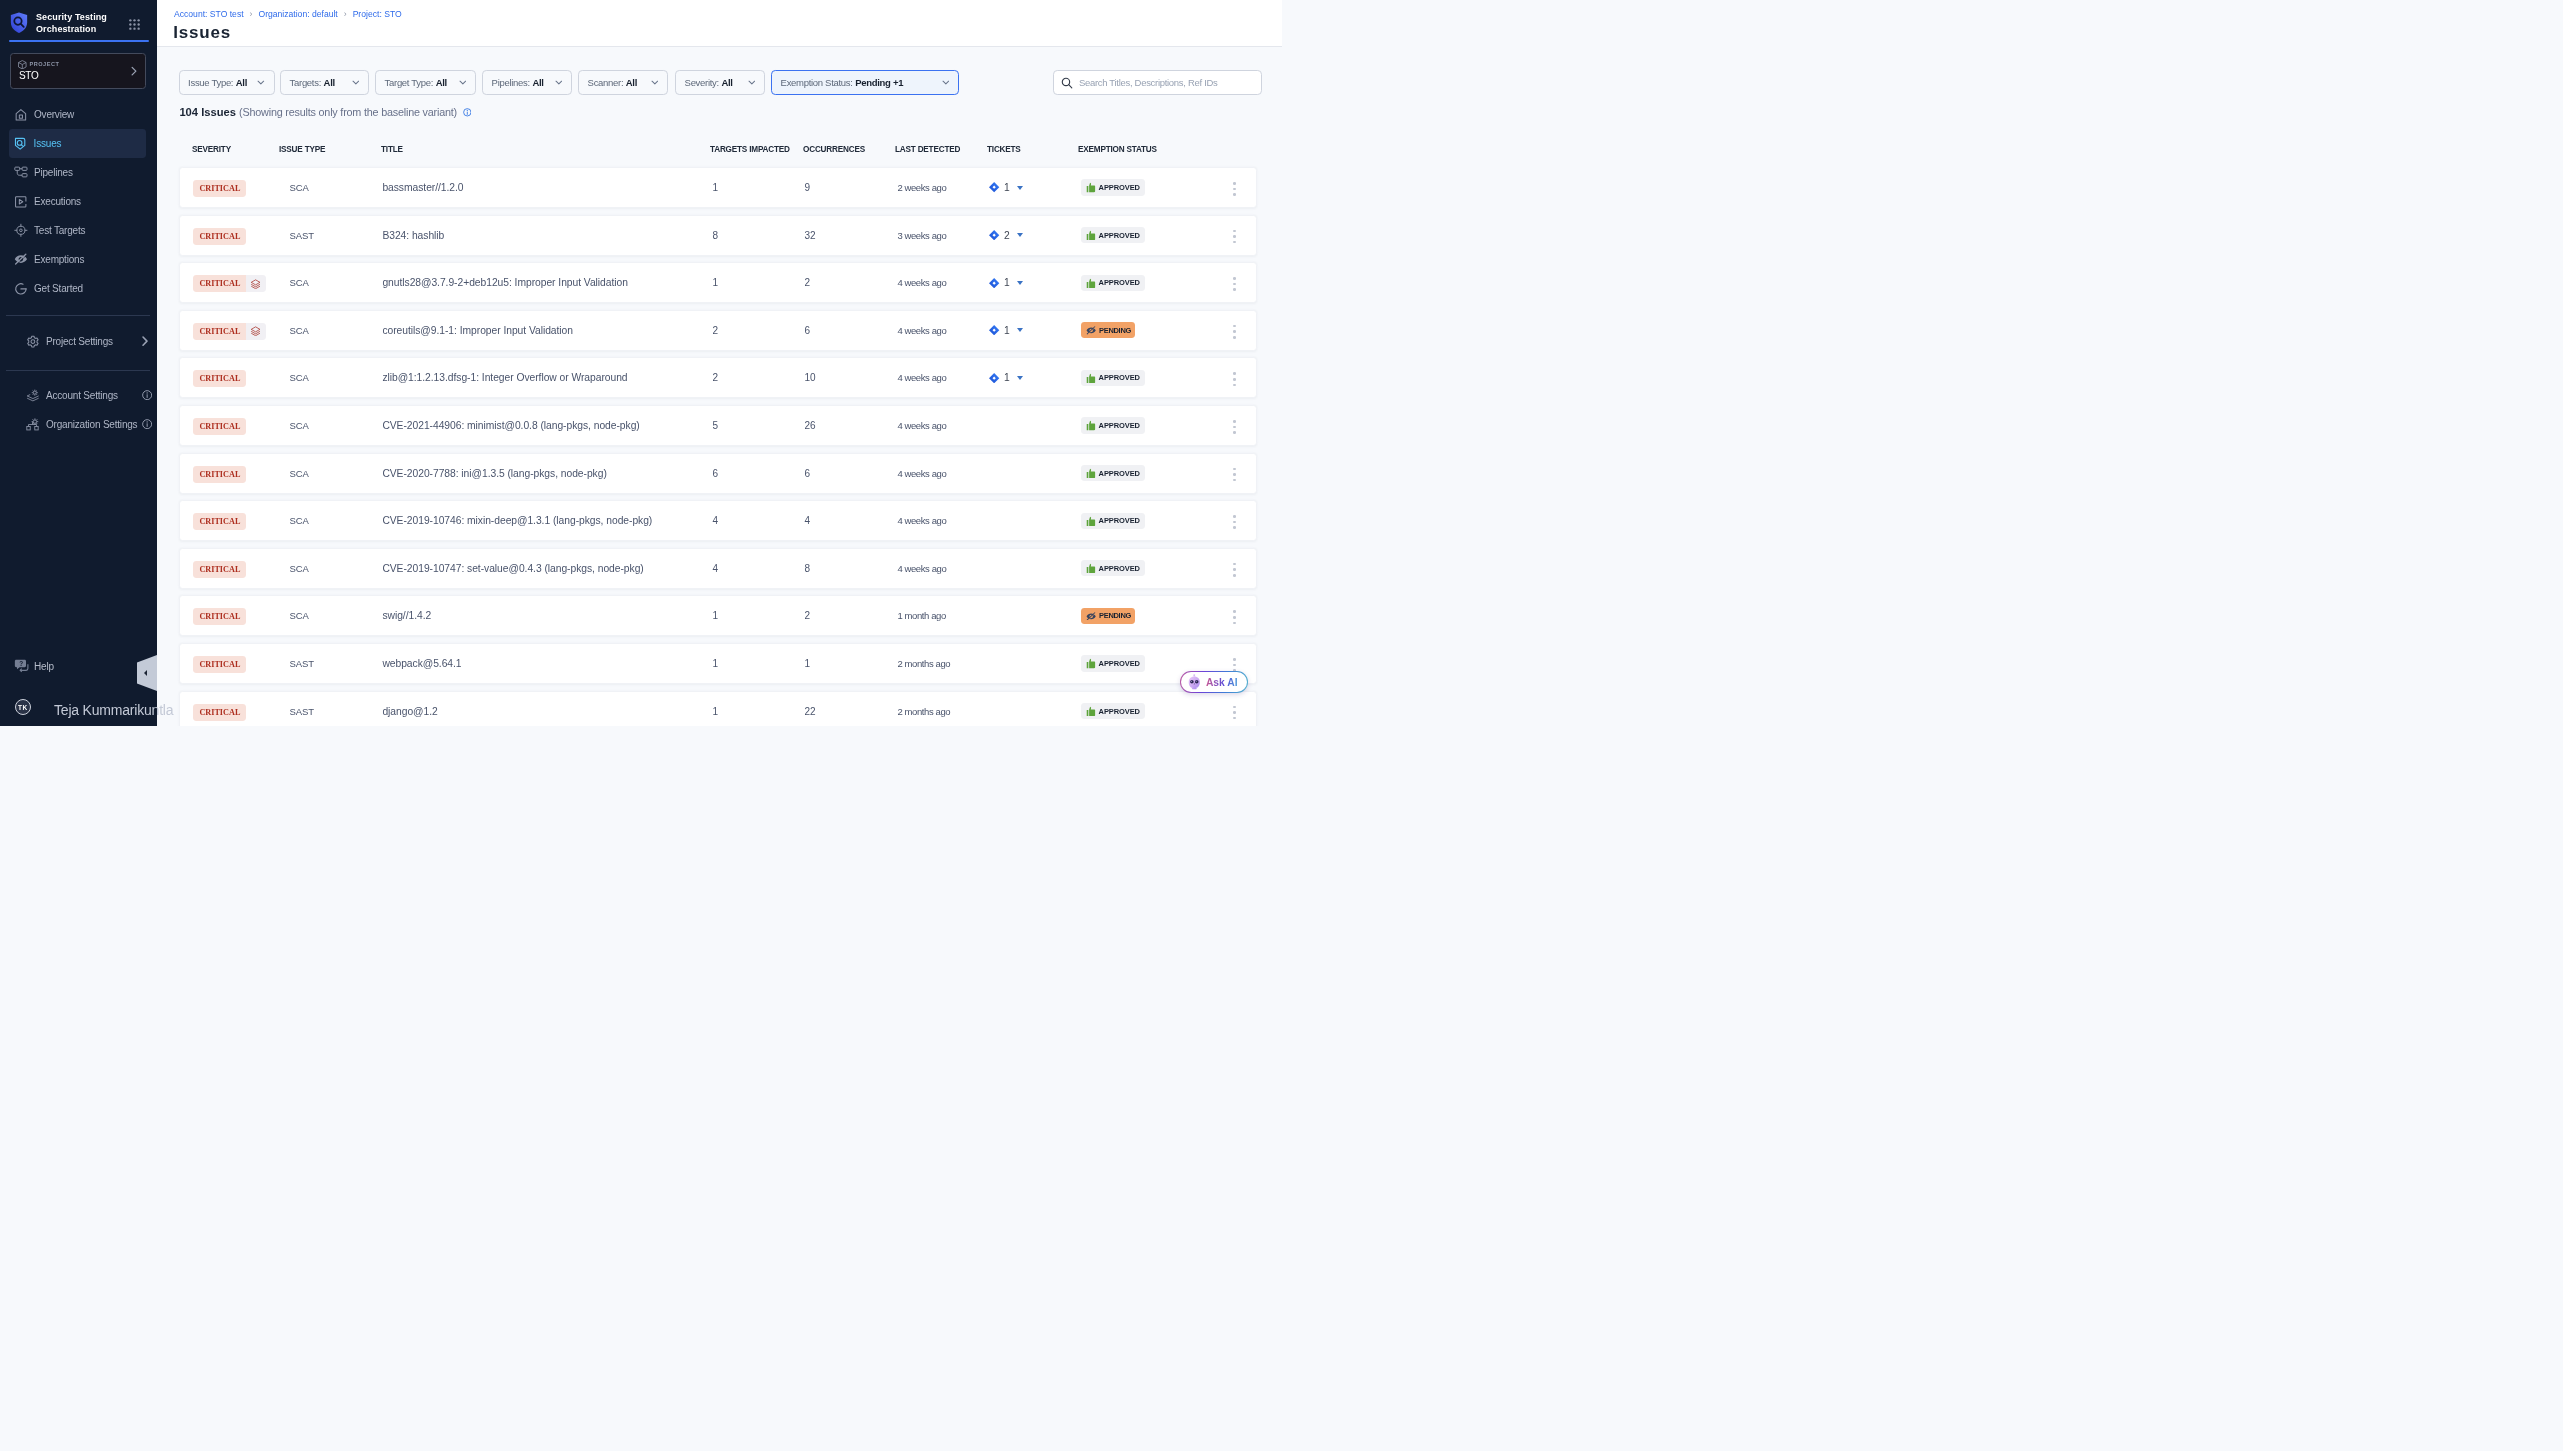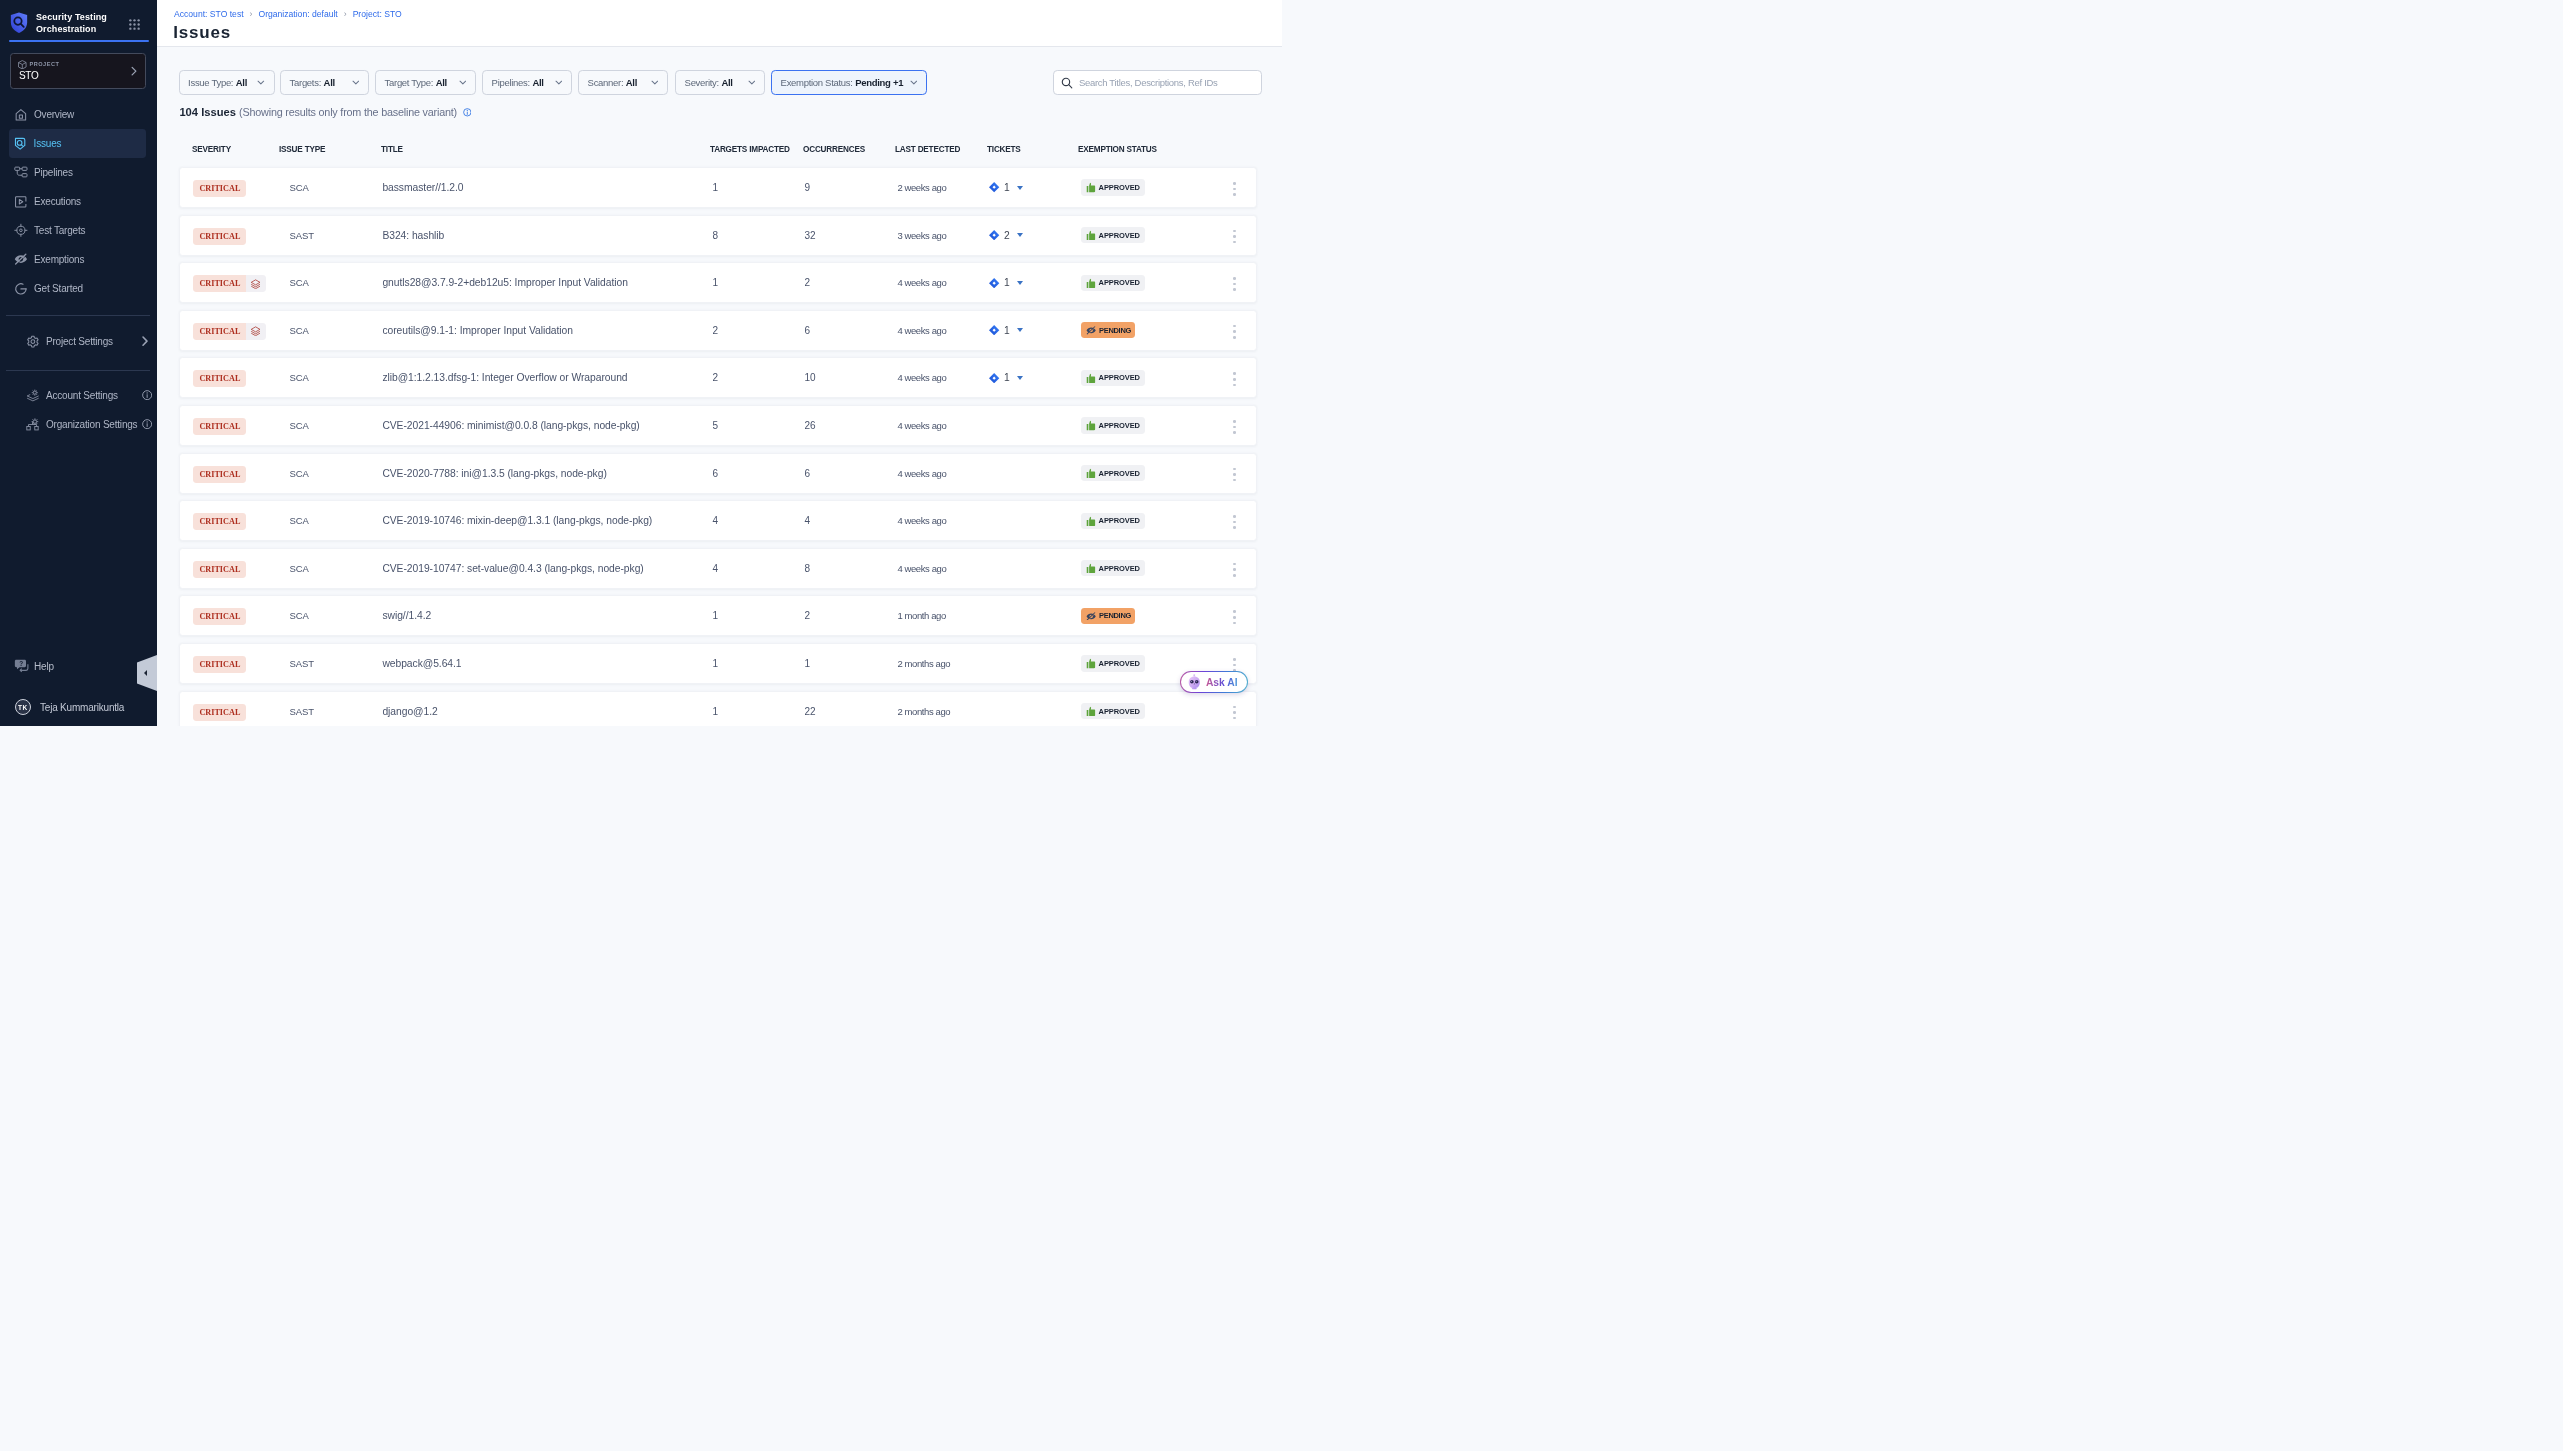--- a/index.html
+++ b/index.html
@@ -26,21 +26,21 @@
 .nitem.active .nic { left:5.2px; }
 .nitem.active .ntxt { left:25px; color:#56c2f4; }
 .sdiv { position:absolute; left:6px; width:144px; height:0.9px; background:#2c3850; }
 .srow { position:absolute; left:12px; width:100%; height:28px; }
 .srow .nic { position:absolute; left:13.8px; top:7.3px; width:13.8px; height:13.8px; }
 .srow .ntxt { position:absolute; left:34px; top:7.7px; font-size:10px; letter-spacing:-0.2px; color:#afb6c6; white-space:nowrap; }
 .srow .rtic { position:absolute; left:130px; top:8.2px; }
 .helpic { position:absolute; left:14px; top:659px; }
 .helptxt { position:absolute; left:34px; top:661px; font-size:10px; letter-spacing:-0.2px; color:#b6bcca; }
 .avatar { position:absolute; left:14.6px; top:699px; width:16.3px; height:16.3px; border-radius:50%; background:#2a3347; border:0.9px solid #cdd2dc; color:#fff; font-size:6.5px; font-weight:bold; display:flex; align-items:center; justify-content:center; letter-spacing:0.3px; }
-.uname { position:absolute; left:40px; top:702px; font-size:10px; letter-spacing:-0.2px; color:#c3c9d6; white-space:nowrap; }
+.uname { position:absolute; left:54px; top:702px; font-size:14px; letter-spacing:-0.2px; color:#c3c9d6; white-space:nowrap; }
 .collapse { position:absolute; right:0; top:655px; width:20px; height:36px; background:#c3cad7; clip-path:polygon(100% 0, 0 21%, 0 79%, 100% 100%); }
 .collapse:after { content:""; position:absolute; left:6.9px; top:14.6px; border-right:3.9px solid #1c2435; border-top:3.3px solid transparent; border-bottom:3.3px solid transparent; }
 
 
 .header { position:absolute; left:157px; top:0; right:0; height:47px; background:#fff; border-bottom:0.9px solid #e4e7ed; }
 .crumbs { position:absolute; left:17px; top:9px; font-size:8.6px; letter-spacing:0px; color:#2f6bea; }
 .crumbs .sep { color:#8f97a8; margin:0 6px; font-size:8.6px; }
 .ptitle { position:absolute; left:16.3px; top:23px; font-size:17px; font-weight:bold; color:#1a2433; letter-spacing:0.8px; }
 
 
@@ -254,21 +254,21 @@
       </svg></div>
   <div class="fbtn" style="left:325px;width:90px;">Pipelines:<b>All</b><svg class="chev" width="7.7" height="5.2" viewBox="0 0 11 7" fill="none" stroke="#68748a" stroke-width="1.5" stroke-linecap="round" stroke-linejoin="round">
         <path d="M1.5 1.5 L5.5 5.3 L9.5 1.5"></path>
       </svg></div>
   <div class="fbtn" style="left:421px;width:90px;">Scanner:<b>All</b><svg class="chev" width="7.7" height="5.2" viewBox="0 0 11 7" fill="none" stroke="#68748a" stroke-width="1.5" stroke-linecap="round" stroke-linejoin="round">
         <path d="M1.5 1.5 L5.5 5.3 L9.5 1.5"></path>
       </svg></div>
   <div class="fbtn" style="left:518px;width:90px;">Severity:<b>All</b><svg class="chev" width="7.7" height="5.2" viewBox="0 0 11 7" fill="none" stroke="#68748a" stroke-width="1.5" stroke-linecap="round" stroke-linejoin="round">
         <path d="M1.5 1.5 L5.5 5.3 L9.5 1.5"></path>
       </svg></div>
-  <div class="fbtn hl" style="left:614px;width:156px;">Exemption Status:<b>Pending +1</b><svg class="chev" width="7.7" height="5.2" viewBox="0 0 11 7" fill="none" stroke="#68748a" stroke-width="1.5" stroke-linecap="round" stroke-linejoin="round">
+  <div class="fbtn hl" style="left:614px;width:188px;">Exemption Status:<b>Pending +1</b><svg class="chev" width="7.7" height="5.2" viewBox="0 0 11 7" fill="none" stroke="#68748a" stroke-width="1.5" stroke-linecap="round" stroke-linejoin="round">
         <path d="M1.5 1.5 L5.5 5.3 L9.5 1.5"></path>
       </svg></div>
   <div class="fbtn" style="left:896px;width:209px;background:#fff;color:#98a2b3;font-size:9.5px;letter-spacing:-0.3px;">
     <svg width="12" height="12" viewBox="0 0 14 14" fill="none" stroke="#333b49" stroke-width="1.3" style="margin-right:6px;flex:none;margin-left:-1.7px;">
         <circle cx="5.8" cy="5.8" r="4.3"></circle>
         <path d="M9 9 L12.6 12.6" stroke-linecap="round"></path>
       </svg>
     Search Titles, Descriptions, Ref IDs
   </div>
   <div class="countline"><b>104 Issues</b> <span>(Showing results only from the baseline variant)</span>

